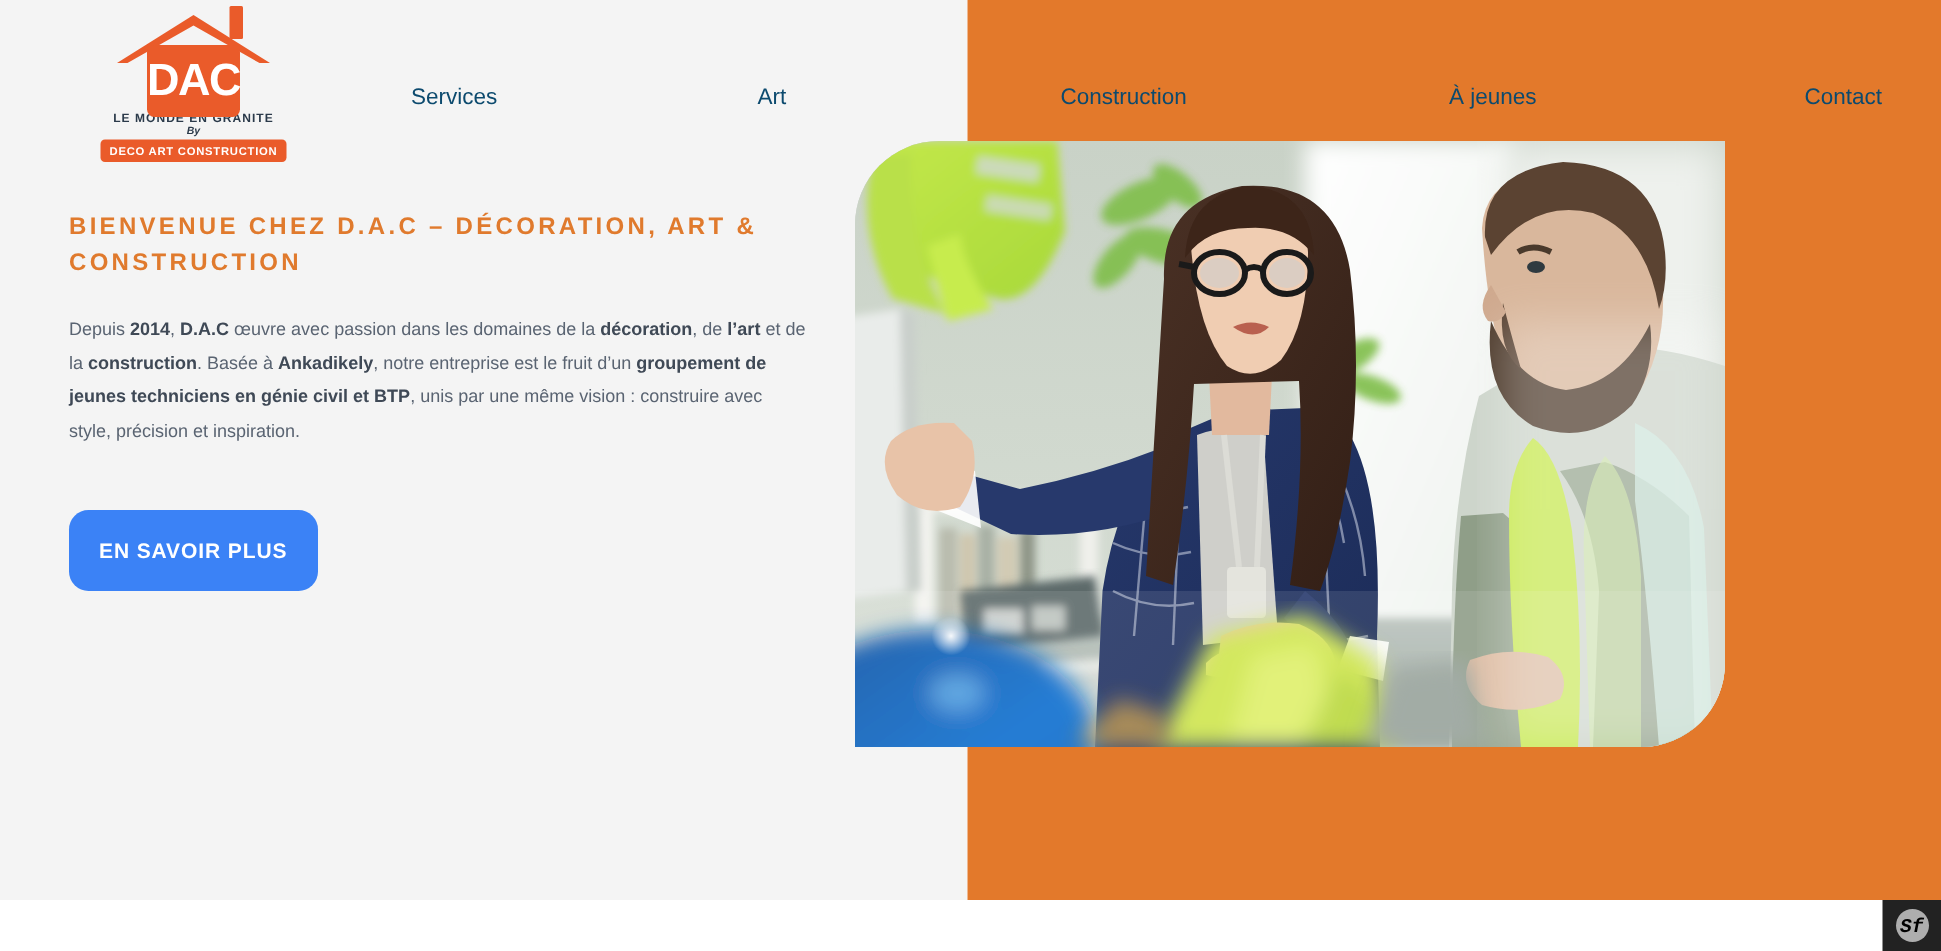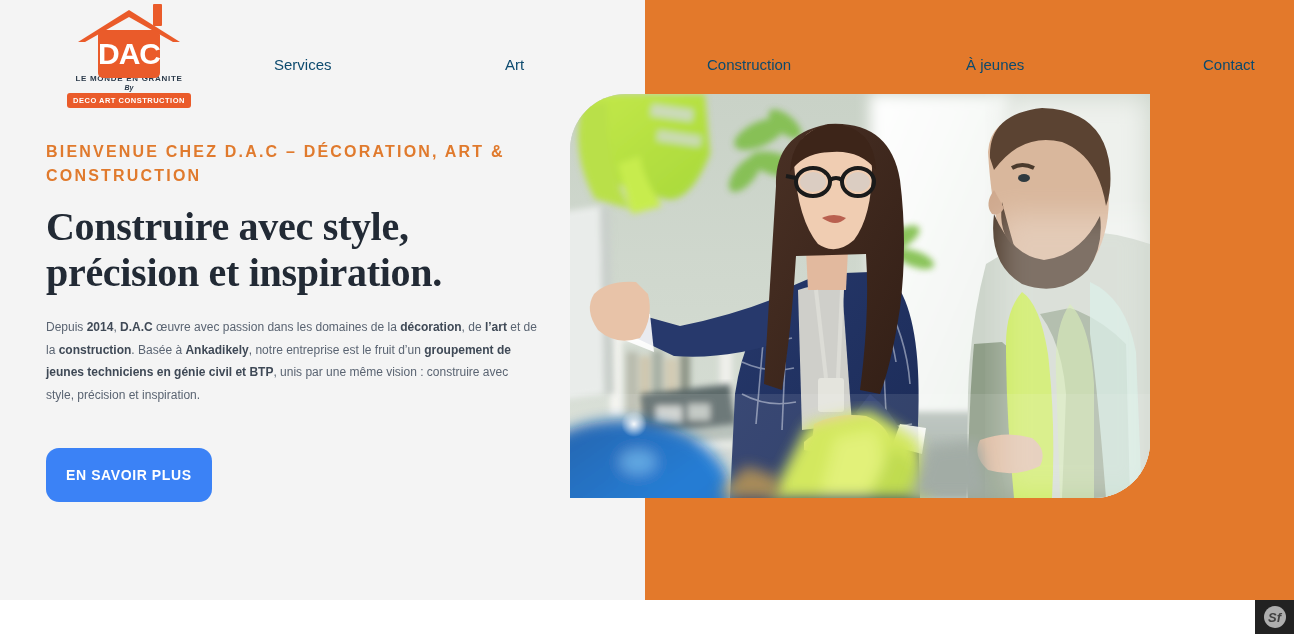--- a/index.html
+++ b/index.html
@@ -115,21 +115,21 @@
   .sf-badge {
     position: absolute; right: 0px; top: 600px; width: 39px; height: 34px;
     background: #222222;
     display: flex; align-items: center; justify-content: center;
     z-index: 10;
   }
   .sf-circle {
     width: 22px; height: 22px; border-radius: 50%;
     background: #aeaeae;
     display: flex; align-items: center; justify-content: center;
-    color: #404040; font-family: Liberation Sans, sans-serif;
+    color: #000000; font-family: Liberation Mono, monospace;
     font-style: italic; font-weight: bold; font-size: 13px;
     line-height: 1;
   }
 </style>
 </head>
 <body>
 
 <div class="page">
 
   <div class="hero">
@@ -157,24 +157,20 @@
         <a class="nav-item nav-services">Services</a>
         <a class="nav-item nav-art">Art</a>
         <a class="nav-item nav-construction">Construction</a>
         <a class="nav-item nav-apropos">À jeunes</a>
         <a class="nav-item nav-contact">Contact</a>
       </nav>
     </div>
 
     <div class="left-content">
       <div class="eyebrow">BIENVENUE CHEZ D.A.C – DÉCORATION, ART &amp; CONSTRUCTION</div>
-      <h1 class="headline">
-        <span>Construire avec style,</span><br>
-        <span>précision et inspiration.</span>
-      </h1>
       <p class="body-copy">
         <span>Depuis </span><b>2014</b><span>, </span><b>D.A.C</b><span> œuvre avec passion dans les domaines de la </span><b>décoration</b><span>, de </span><b>l’art</b><span> et de la </span><b>construction</b><span>. Basée à </span><b>Ankadikely</b><span>, notre entreprise est le fruit d’un </span><b>groupement de jeunes techniciens en génie civil et BTP</b><span>, unis par une même vision : construire avec style, précision et inspiration.</span>
       </p>
       <button class="cta">EN SAVOIR PLUS</button>
     </div>
 
     <div class="photo">
       <svg viewBox="0 0 580 404" preserveAspectRatio="none">
         <defs>
           <linearGradient id="wallG" x1="0" y1="0" x2="0" y2="1">

